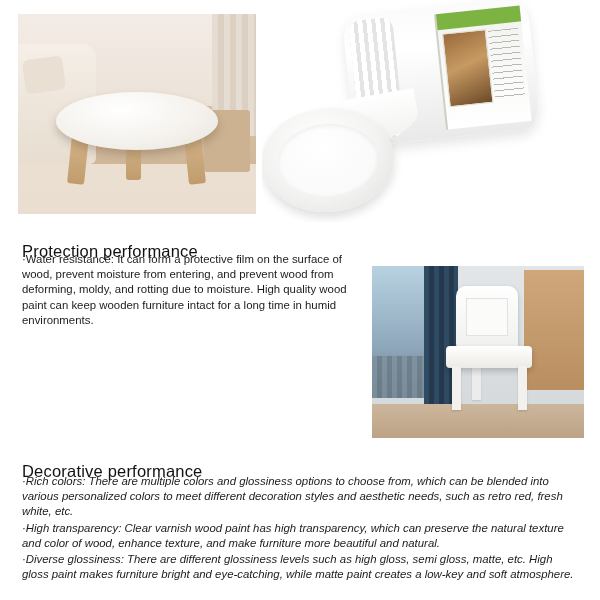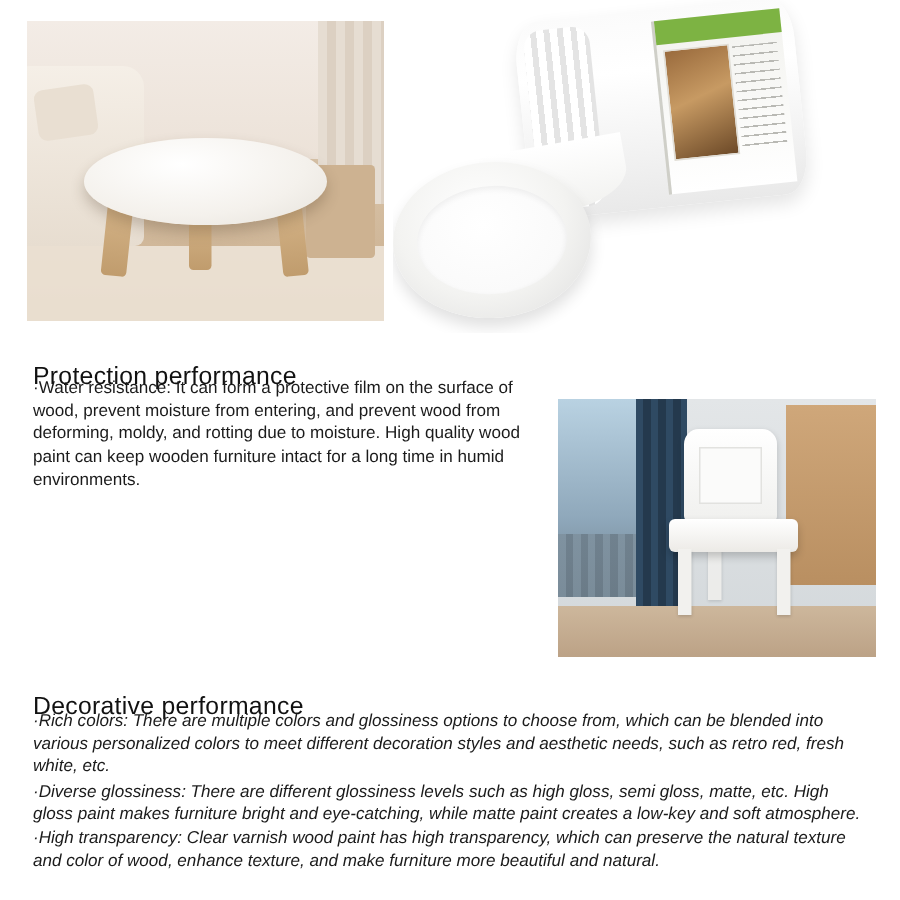--- a/index.html
+++ b/index.html
@@ -286,17 +286,17 @@
     <div class="chair-back"></div>
     <div class="chair-seat"></div>
     <div class="chair-leg cleg-1"></div>
     <div class="chair-leg cleg-2"></div>
   </div>
 
   <h2 class="section-title" id="title-decorative">Decorative performance</h2>
 
   <div class="body-block" id="block-decorative">
     <p class="para">·Rich colors: There are multiple colors and glossiness options to choose from, which can be blended into various personalized colors to meet different decoration styles and aesthetic needs, such as retro red, fresh white, etc.</p>
+    <p class="para">·High transparency: Clear varnish wood paint has high transparency, which can preserve the natural texture and color of wood, enhance texture, and make furniture more beautiful and natural.</p>
     <p class="para">·Diverse glossiness: There are different glossiness levels such as high gloss, semi gloss, matte, etc. High gloss paint makes furniture bright and eye-catching, while matte paint creates a low-key and soft atmosphere.</p>
-    <p class="para">·High transparency: Clear varnish wood paint has high transparency, which can preserve the natural texture and color of wood, enhance texture, and make furniture more beautiful and natural.</p>
   </div>
 
 </div>
 
 </body></html>

